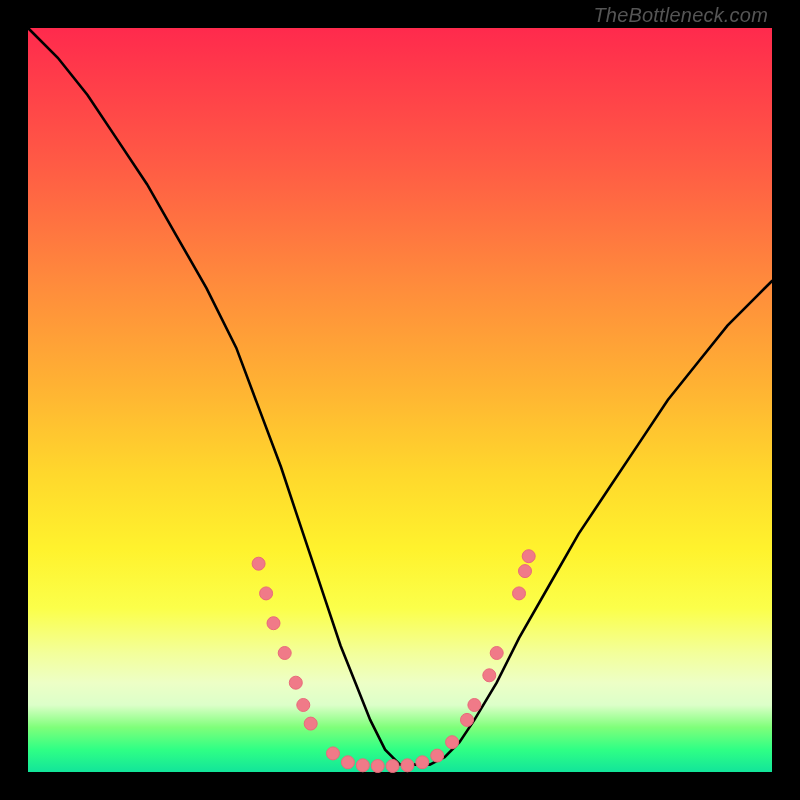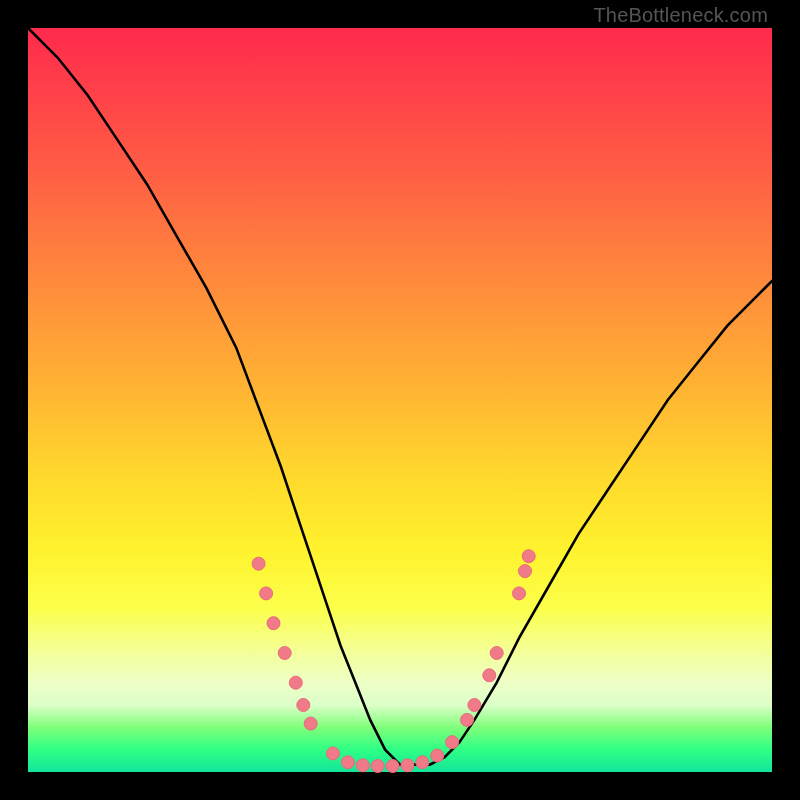--- a/index.html
+++ b/index.html
@@ -44,20 +44,21 @@
   }
   .watermark {
     position: absolute;
     top: 4px;
     right: 32px;
     color: #555;
     font-size: 20px;
     font-weight: 500;
     letter-spacing: 0.2px;
     user-select: none;
+    font-style: italic;
   }
   svg.curve {
     position: absolute;
     left: 0;
     top: 0;
     width: 744px;
     height: 744px;
     overflow: visible;
   }
 </style>

